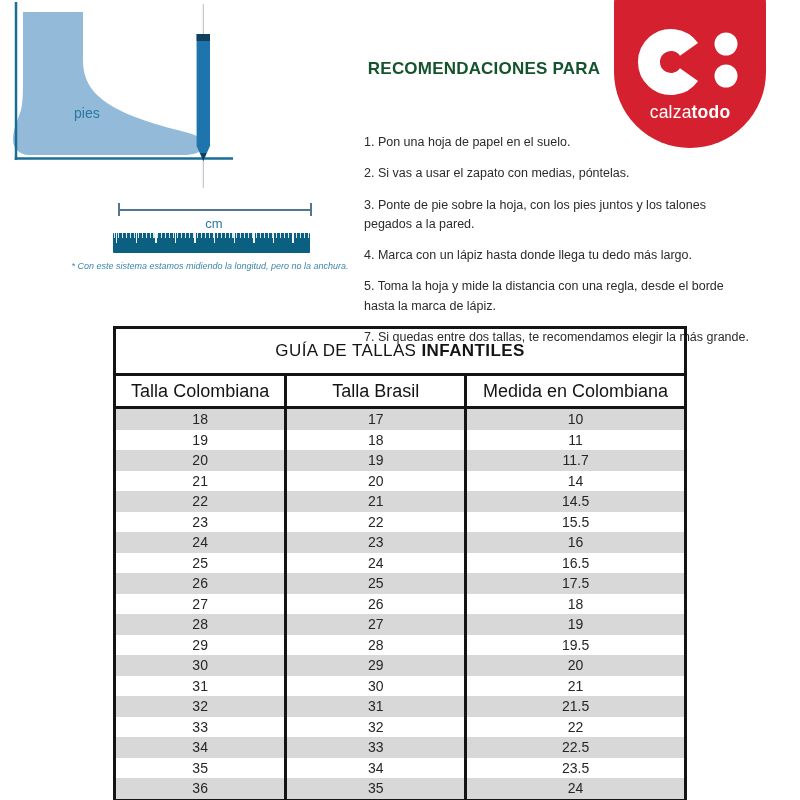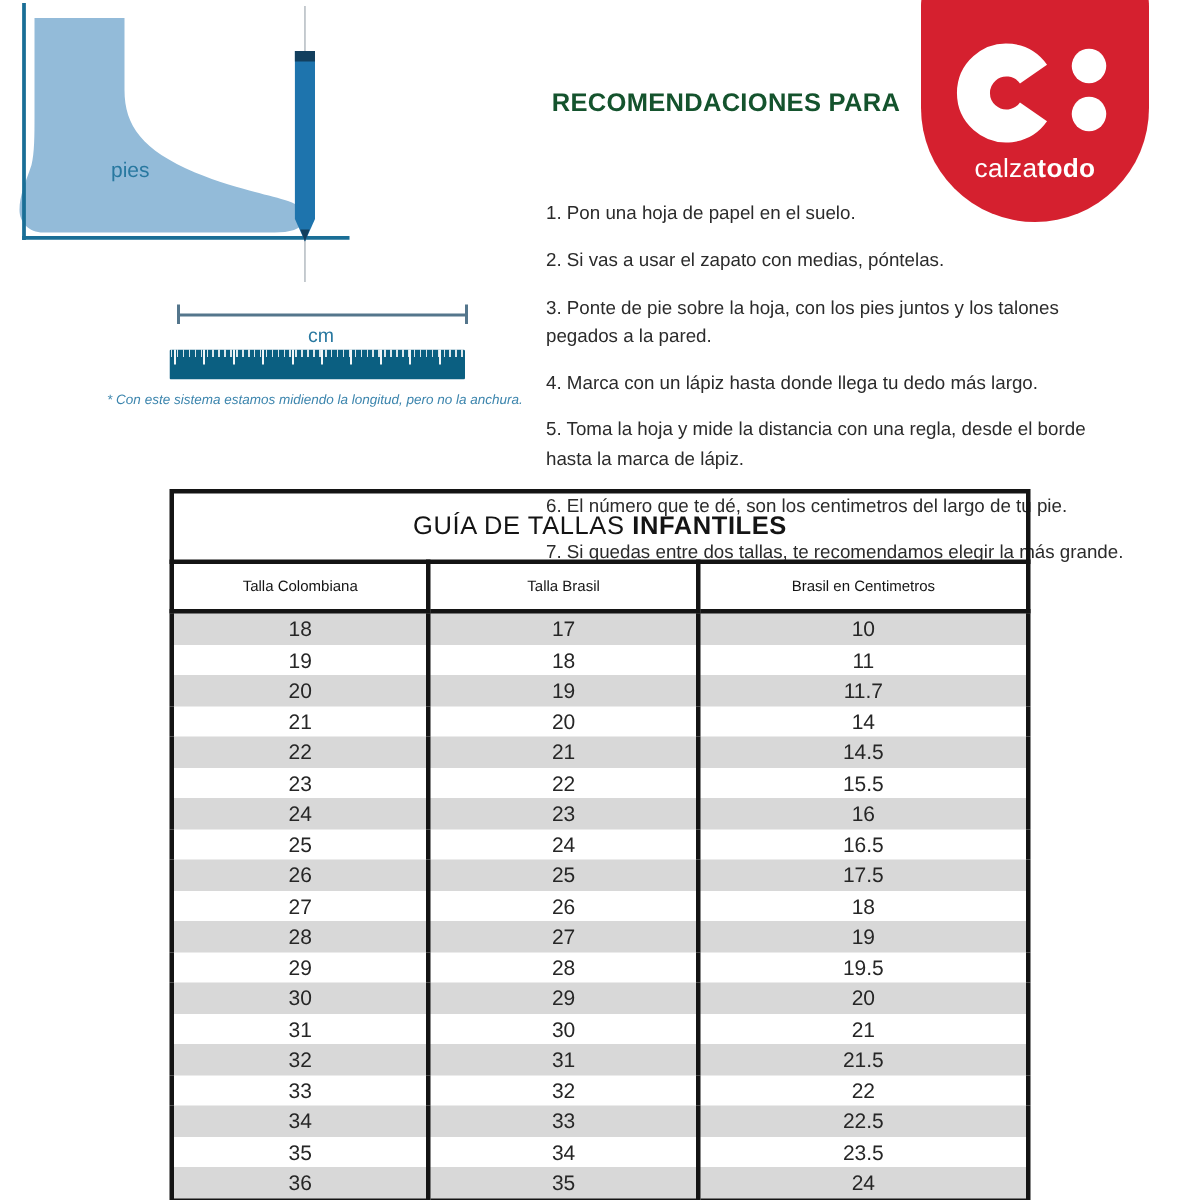--- a/index.html
+++ b/index.html
@@ -70,21 +70,21 @@
     border-color:var(--table-border);
   }
   .size-table{border:3px solid var(--table-border);}
   .size-table .title-cell{
     height:44px;text-align:center;vertical-align:middle;
     border-bottom:3px solid var(--table-border);
     font-size:17px;letter-spacing:.4px;color:#141414;
   }
   .size-table .title-cell b{font-weight:bold;}
   .size-table th{
-    height:28px;font-weight:400;font-size:10px;text-align:center;vertical-align:middle;
+    height:28px;font-weight:400;font-size:18px;text-align:center;vertical-align:middle;
     border:3px solid var(--table-border);border-top:none;color:#141414;
   }
   .size-table td{
     height:20.5px;padding:0;text-align:center;vertical-align:middle;
     font-size:14px;color:#262626;
     border-left:3px solid var(--table-border);
     border-right:3px solid var(--table-border);
   }
   .size-table tr.alt td{background:var(--row-alt-gray);}
   col.c1{width:30%;} col.c2{width:31.5%;} col.c3{width:38.5%;}
@@ -127,21 +127,20 @@
 
 <div class="reco-title">
   <div>RECOMENDACIONES PARA</div>
 </div>
 <div class="reco-steps">
     <div class="step">1. Pon una hoja de papel en el suelo.</div>
     <div class="step">2. Si vas a usar el zapato con medias, póntelas.</div>
     <div class="step">3. Ponte de pie sobre la hoja, con los pies juntos y los talones pegados a la pared.</div>
     <div class="step">4. Marca con un lápiz hasta donde llega tu dedo más largo.</div>
     <div class="step">5. Toma la hoja y mide la distancia con una regla, desde el borde hasta la marca de lápiz.</div>
-    <div class="step">6. El número que te dé, son los centimetros del largo de tu pie.</div>
     <div class="step">7. Si quedas entre dos tallas, te recomendamos elegir la más grande.</div>
   </div>
 
 <div class="logo-badge">
   <svg class="logo-mark" width="152" height="148" viewBox="0 0 152 148" xmlns="http://www.w3.org/2000/svg">
     <path d="M 75 74.6 A 22 22 0 1 1 75 49.4" fill="none" stroke="#ffffff" stroke-width="22"></path>
     <circle cx="112" cy="44" r="11.5" fill="#ffffff"></circle>
     <circle cx="112" cy="76" r="11.5" fill="#ffffff"></circle>
   </svg>
   <div class="logo-word"><span>calza</span><b>todo</b></div>
@@ -153,21 +152,21 @@
       <col class="c2">
       <col class="c3">
     </colgroup>
   <thead>
     <tr>
       <td class="title-cell" colspan="3"><span>GUÍA DE TALLAS </span><b>INFANTILES</b></td>
     </tr>
     <tr>
       <th>Talla Colombiana</th>
       <th>Talla Brasil</th>
-      <th>Brasil en Centimetros</th>
+      <th>Medida en Colombiana</th>
     </tr>
   </thead>
   <tbody>
       <tr class="alt">
         <td>18</td>
         <td>17</td>
         <td>10</td>
       </tr>
       <tr>
         <td>19</td>

